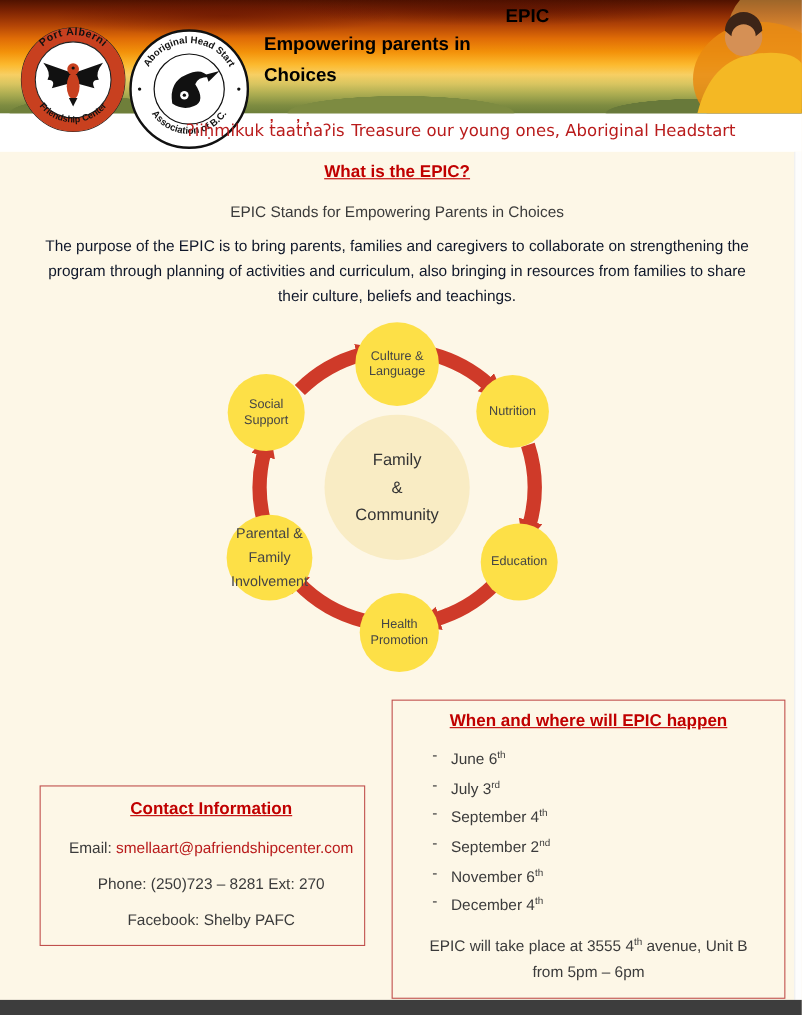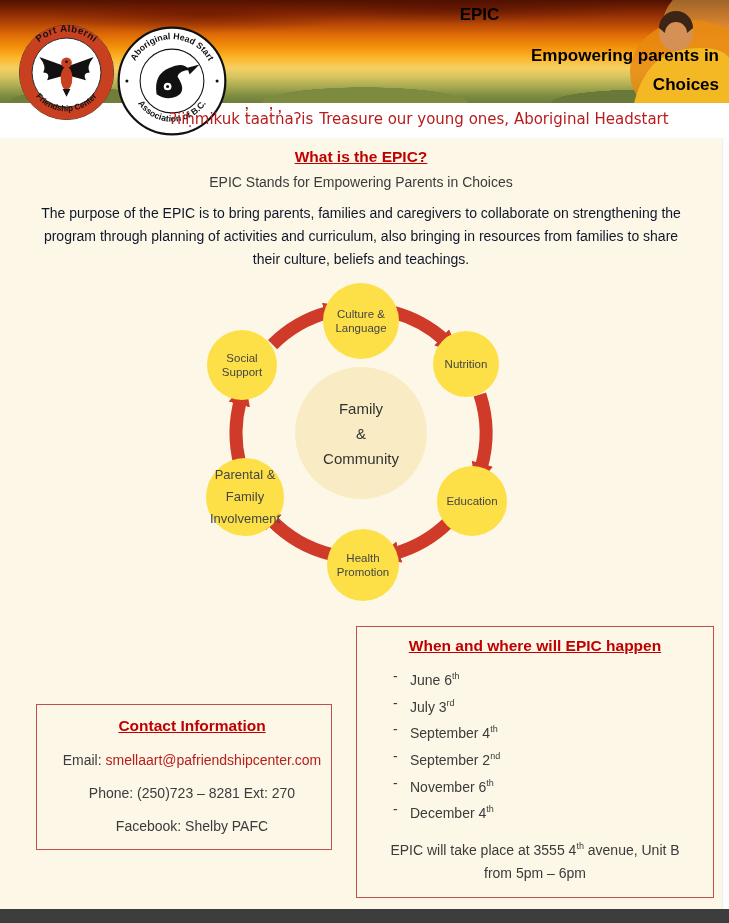--- a/index.html
+++ b/index.html
@@ -19,31 +19,31 @@
       radial-gradient(130px 24px at 12% 100%, #6f7f3a 60%, rgba(111,127,58,0) 61%),
       radial-gradient(170px 26px at 50% 100%, #7d8b41 60%, rgba(125,139,65,0) 61%),
       radial-gradient(150px 22px at 88% 100%, #68793a 60%, rgba(104,121,58,0) 61%);
   }
   .child-photo { position:absolute; top:0; right:0; width:125px; height:103px; }
   .logo { position:absolute; }
   .logo-pafc { left:18px; top:24px; width:97px; height:97px; }
   .logo-ahs  { left:117px; top:26px; width:110px; height:110px; }
   .banner-title { position:absolute; top:5px; left:240px; right:10px; text-align:center;
     font-size:17px; font-weight:bold; color:#000; }
-  .banner-subtitle { position:absolute; top:41px; left:240px; right:10px; text-align:right;
+  .banner-subtitle { position:absolute; top:25px; left:240px; right:10px; text-align:left;
     font-size:17px; font-weight:bold; color:#000; line-height:29px; white-space:pre-line; }
   .tagline { position:absolute; top:110px; left:115px; right:6px; text-align:center;
     font-size:15px; color:#b91c1c; font-family:"DejaVu Sans","Liberation Sans",sans-serif; }
   .tagline-native { margin-right:6px; }
 
   
   .content { position:absolute; top:138px; left:0; width:722px; }
   .section-what { text-align:center; }
   .what-heading { margin-top:10px; font-size:15.5px; font-weight:600; color:#c00000; text-decoration:underline; }
-  .what-intro { margin-top:8px; font-size:14px; color:#3b3b3b; }
+  .what-intro { margin-top:18px; font-size:14px; color:#3b3b3b; }
   .what-paragraph { margin:12px auto 0; width:662px; font-size:14px; line-height:23px; color:#0f172a; text-align:center; }
 
   
   .diagram { position:relative; width:460px; height:335px; margin:12px auto 0; }
   .diagram .arrows { position:absolute; left:0; top:0; }
   .node { position:absolute; border-radius:50%; background:#fde047;
     display:flex; align-items:center; justify-content:center; text-align:center;
     color:#454545; font-size:11.5px; line-height:14px; }
   .node-label { white-space:pre-line; }
   .node-culture   { left:192px; top:0;    width:76px; height:76px; }

